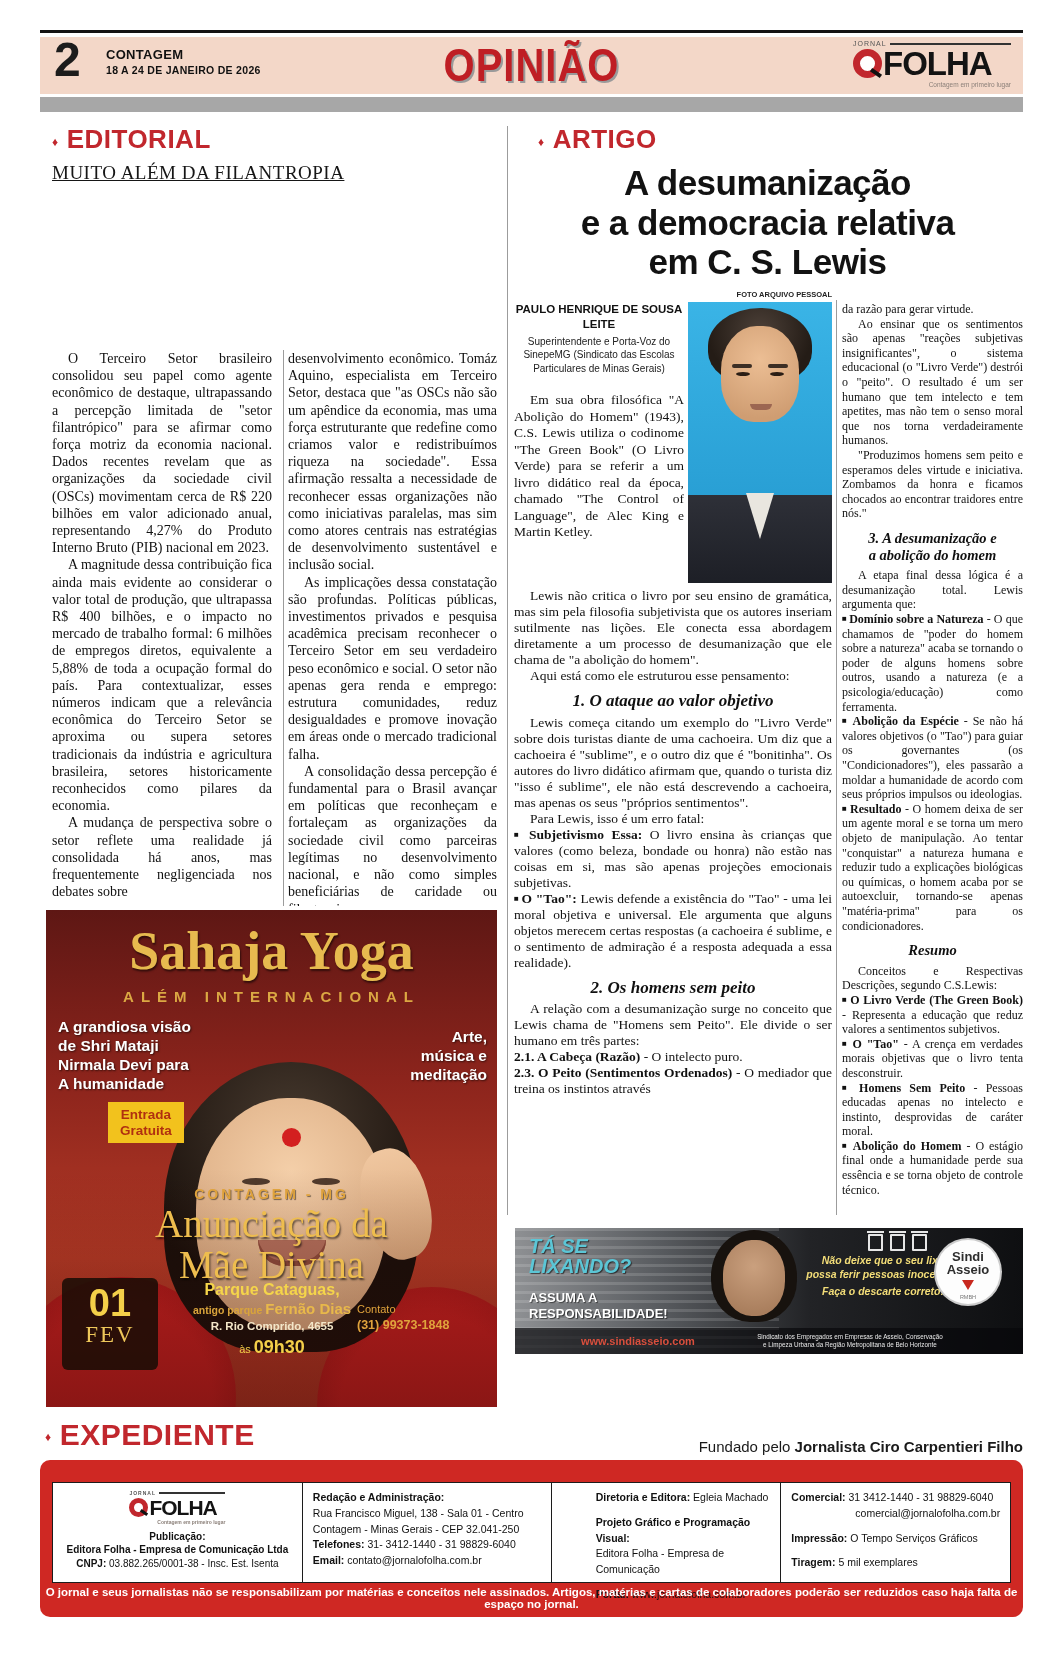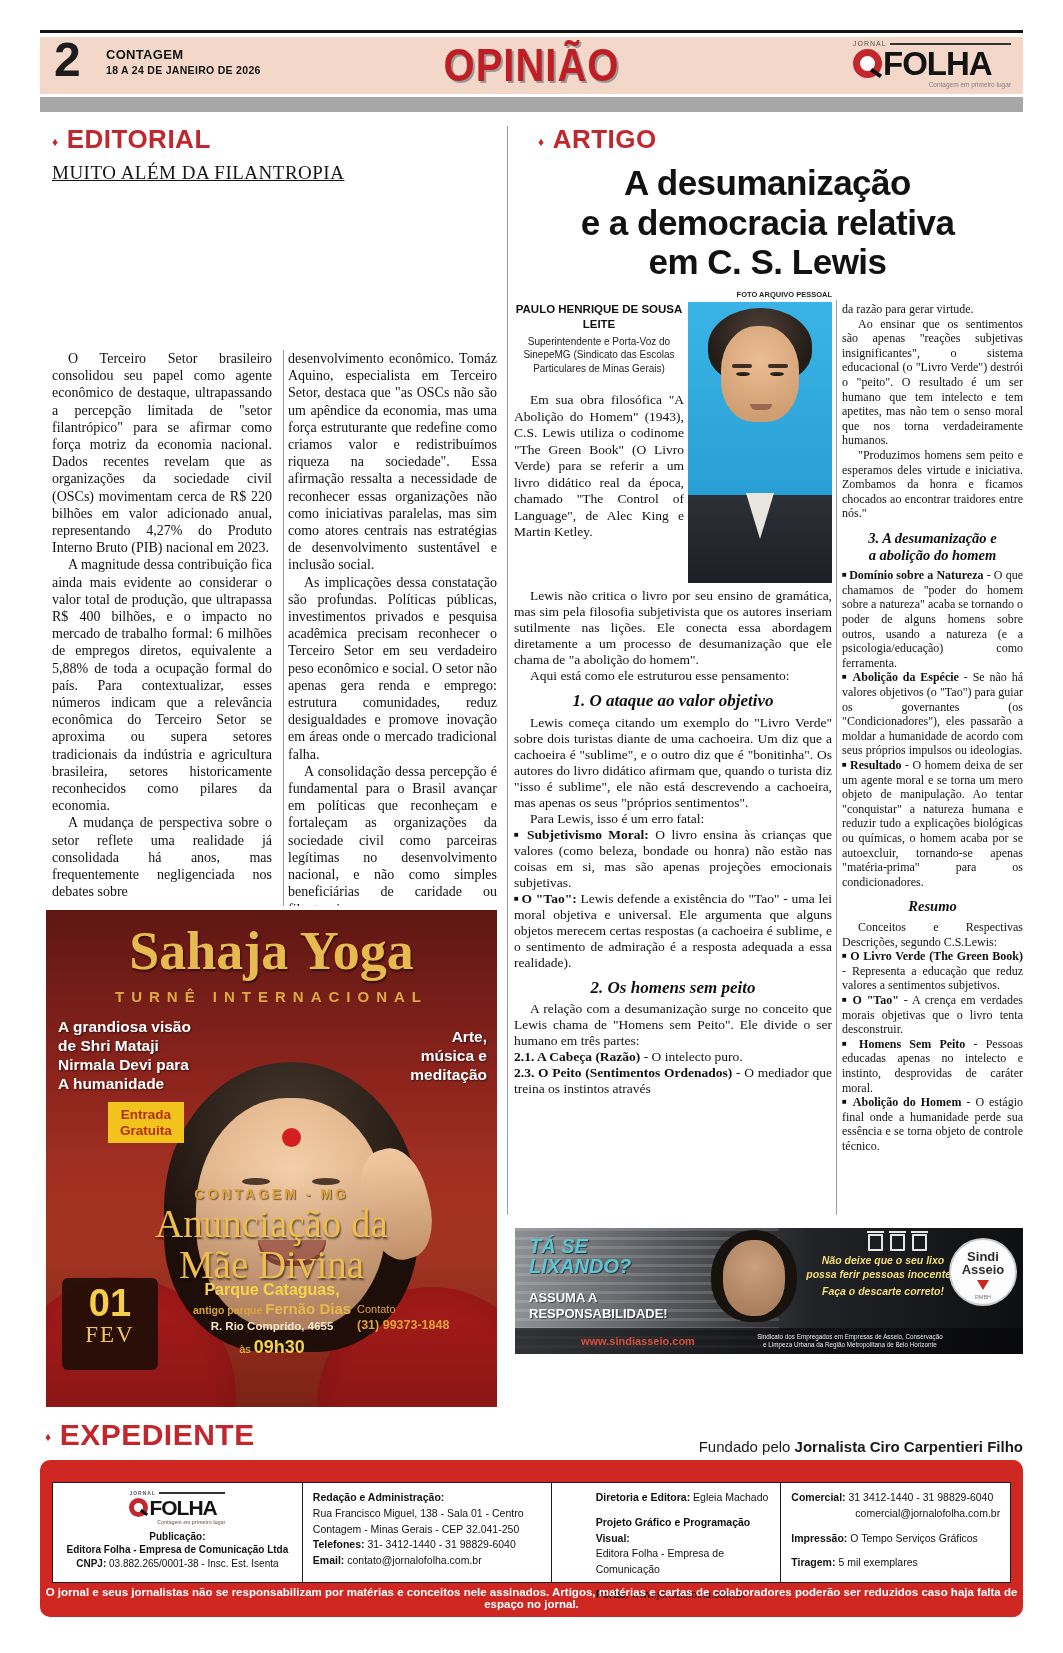--- a/index.html
+++ b/index.html
@@ -142,21 +142,21 @@
   .sx-headline{position:absolute;left:14px;top:8px;font-weight:900;font-style:italic;font-size:20px;
                line-height:1.02;color:#5bc6d6;text-shadow:1px 1px 1px rgba(0,0,0,.6);}
   .sx-cta{position:absolute;left:14px;top:62px;font-weight:800;font-size:13px;line-height:1.2;color:#fff;
           text-shadow:1px 1px 1px rgba(0,0,0,.6);}
   .sx-msg{position:absolute;left:288px;top:26px;width:160px;text-align:center;color:#f3dd78;
           font-weight:700;font-style:italic;font-size:10.5px;line-height:1.3;}
   .sx-msg .m3{margin-top:4px;display:block;}
   .bins{position:absolute;right:96px;top:6px;display:flex;gap:7px;}
   .bin{width:11px;height:13px;border:2px solid #e6e6e6;border-radius:1px;position:relative;}
   .bin::before{content:"";position:absolute;top:-5px;left:-3px;right:-3px;height:2px;background:#e6e6e6;}
-  .sx-logo{position:absolute;right:8px;top:12px;width:64px;height:64px;border-radius:50%;background:#fdfdfd;
+  .sx-logo{position:absolute;right:23px;top:12px;width:64px;height:64px;border-radius:50%;background:#fdfdfd;
            text-align:center;box-shadow:0 0 0 2px #ccc;z-index:3;padding-top:10px;box-sizing:border-box;}
   .sx-logo .l1{font-weight:800;font-size:13px;line-height:1.0;color:#2d2d2d;display:block;}
   .sx-funnel{display:inline-block;width:0;height:0;border-left:6px solid transparent;
              border-right:6px solid transparent;border-top:10px solid #c8281e;margin-top:2px;}
   .sx-logo .sub{font-size:5.5px;color:#777;display:block;}
   .sx-strip{position:absolute;left:0;bottom:0;width:100%;height:26px;background:rgba(8,8,10,.68);
             display:flex;align-items:center;}
   .sx-url{margin-left:66px;font-weight:800;font-size:11px;color:#d94f3d;}
   .sx-org{margin-left:30px;width:250px;text-align:center;font-size:6.3px;line-height:1.3;color:#e8e8e8;}
 
@@ -256,36 +256,37 @@
   </div>
   <div class="abs art-leftcol">
     <p class="body">Em sua obra filosófica "A Abolição do Homem" (1943), C.S. Lewis utiliza o codinome "The Green Book" (O Livro Verde) para se referir a um livro didático real da época, chamado "The Control of Language", de Alec King e Martin Ketley.</p>
   </div>
   <div class="abs art-midcol">
     <p class="body">Lewis não critica o livro por seu ensino de gramática, mas sim pela filosofia subjetivista que os autores inseriam sutilmente nas lições. Ele conecta essa abordagem diretamente a um processo de desumanização que ele chama de "a abolição do homem".</p>
     <p class="body">Aqui está como ele estruturou esse pensamento:</p>
     <h4 class="sec">1. O ataque ao valor objetivo</h4>
     <p class="body">Lewis começa citando um exemplo do "Livro Verde" sobre dois turistas diante de uma cachoeira. Um diz que a cachoeira é "sublime", e o outro diz que é "bonitinha". Os autores do livro didático afirmam que, quando o turista diz "isso é sublime", ele não está descrevendo a cachoeira, mas apenas os seus "próprios sentimentos".</p>
     <p class="body">Para Lewis, isso é um erro fatal:</p>
-    <p class="bul"><b>Subjetivismo Moral:</b> <span>O livro ensina às crianças que valores (como beleza, bondade ou honra) não estão nas coisas em si, mas são apenas projeções emocionais subjetivas.</span></p>
+    <p class="bul"><b>Subjetivismo Essa:</b> <span>O livro ensina às crianças que valores (como beleza, bondade ou honra) não estão nas coisas em si, mas são apenas projeções emocionais subjetivas.</span></p>
     <p class="bul"><b>O "Tao":</b> <span>Lewis defende a existência do "Tao" - uma lei moral objetiva e universal. Ele argumenta que alguns objetos merecem certas respostas (a cachoeira é sublime, e o sentimento de admiração é a resposta adequada a essa realidade).</span></p>
     <h4 class="sec">2. Os homens sem peito</h4>
     <p class="body">A relação com a desumanização surge no conceito que Lewis chama de "Homens sem Peito". Ele divide o ser humano em três partes:</p>
     <p class="numi"><b>2.1. A Cabeça (Razão)</b> <span>- O intelecto puro.</span></p>
     <p class="numi"><b>2.3. O Peito (Sentimentos Ordenados)</b> <span>- O mediador que treina os instintos através</span></p>
   </div>
   <div class="abs art-vrule"></div>
   <div class="abs art-rightcol">
     <p class="body nb">da razão para gerar virtude.</p>
     <p class="body">Ao ensinar que os sentimentos são apenas "reações subjetivas insignificantes", o sistema educacional (o "Livro Verde") destrói o "peito". O resultado é um ser humano que tem intelecto e tem apetites, mas não tem o senso moral que nos torna verdadeiramente humanos.</p>
     <p class="body">"Produzimos homens sem peito e esperamos deles virtude e iniciativa. Zombamos da honra e ficamos chocados ao encontrar traidores entre nós."</p>
     <h4 class="sec">
       <span>3. A desumanização e</span><br>
       <span>a abolição do homem</span>
     </h4>
+    <p class="body">A etapa final dessa lógica é a desumanização total. Lewis argumenta que:</p>
     <p class="bul"><b>Domínio sobre a Natureza</b> <span>- O que chamamos de "poder do homem sobre a natureza" acaba se tornando o poder de alguns homens sobre outros, usando a natureza (e a psicologia/educação) como ferramenta.</span></p>
     <p class="bul"><b>Abolição da Espécie</b> <span>- Se não há valores objetivos (o "Tao") para guiar os governantes (os "Condicionadores"), eles passarão a moldar a humanidade de acordo com seus próprios impulsos ou ideologias.</span></p>
     <p class="bul"><b>Resultado</b> <span>- O homem deixa de ser um agente moral e se torna um mero objeto de manipulação. Ao tentar "conquistar" a natureza humana e reduzir tudo a explicações biológicas ou químicas, o homem acaba por se autoexcluir, tornando-se apenas "matéria-prima" para os condicionadores.</span></p>
     <h4 class="sec">Resumo</h4>
     <p class="body">Conceitos e Respectivas Descrições, segundo C.S.Lewis:</p>
     <p class="bul"><b>O Livro Verde (The Green Book)</b> <span>- Representa a educação que reduz valores a sentimentos subjetivos.</span></p>
     <p class="bul"><b>O "Tao"</b> <span>- A crença em verdades morais objetivas que o livro tenta desconstruir.</span></p>
     <p class="bul"><b>Homens Sem Peito</b> <span>- Pessoas educadas apenas no intelecto e instinto, desprovidas de caráter moral.</span></p>
     <p class="bul"><b>Abolição do Homem</b> <span>- O estágio final onde a humanidade perde sua essência e se torna objeto de controle técnico.</span></p>
   </div>
@@ -295,21 +296,21 @@
     <div class="sy-sari" style="right:-50px;bottom:-120px;"></div>
     <div class="sy-hair"></div>
     <div class="sy-face"></div>
     <div class="sy-eye" style="left:196px"></div>
     <div class="sy-eye" style="left:266px"></div>
     <div class="sy-bindi"></div>
     <div class="sy-smile"></div>
     <div class="sy-hand"></div>
     <div class="sy-shade"></div>
     <div class="sy-title">Sahaja Yoga</div>
-    <div class="sy-sub">TURNÊ INTERNACIONAL</div>
+    <div class="sy-sub">ALÉM INTERNACIONAL</div>
     <div class="sy-left">
       <span>A grandiosa visão</span><br>
       <span>de Shri Mataji</span><br>
       <span>Nirmala Devi para</span><br>
       <span>A humanidade</span>
     </div>
     <div class="sy-badge">
       <span>Entrada</span><br><span>Gratuita</span>
     </div>
     <div class="sy-right">

